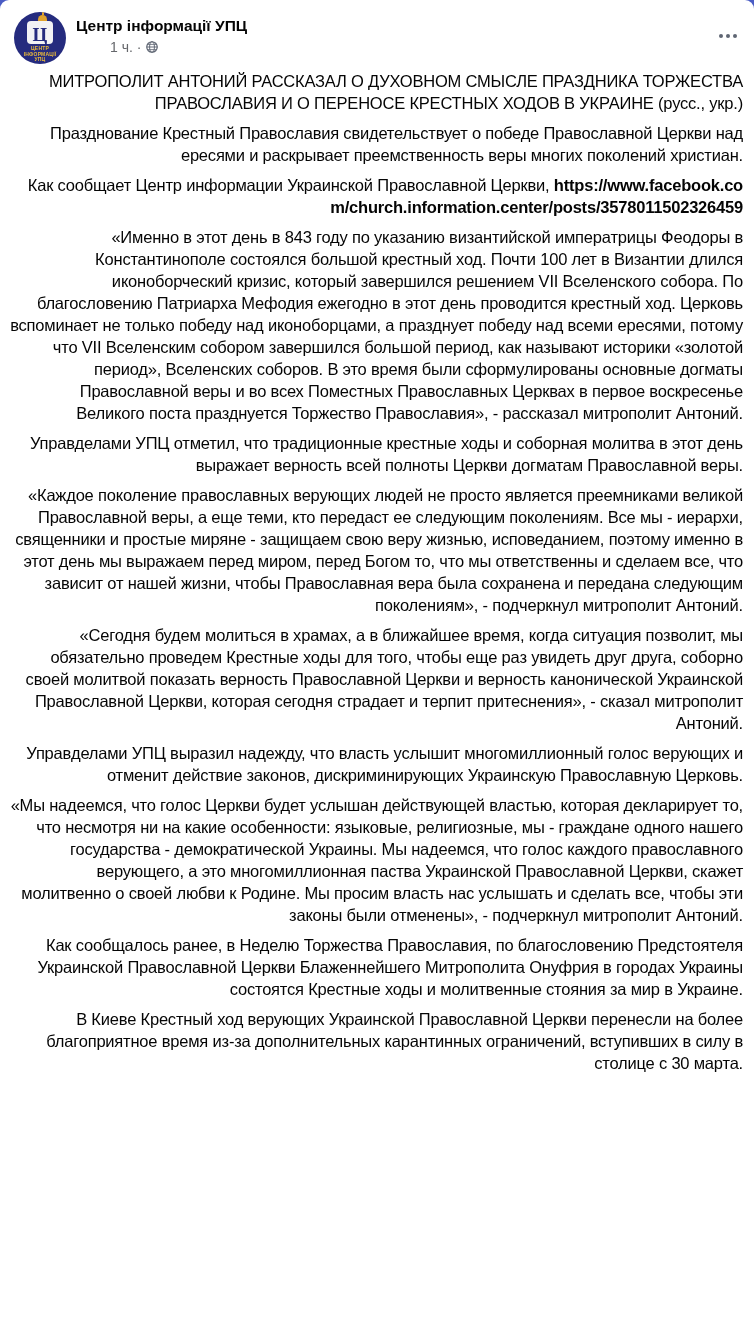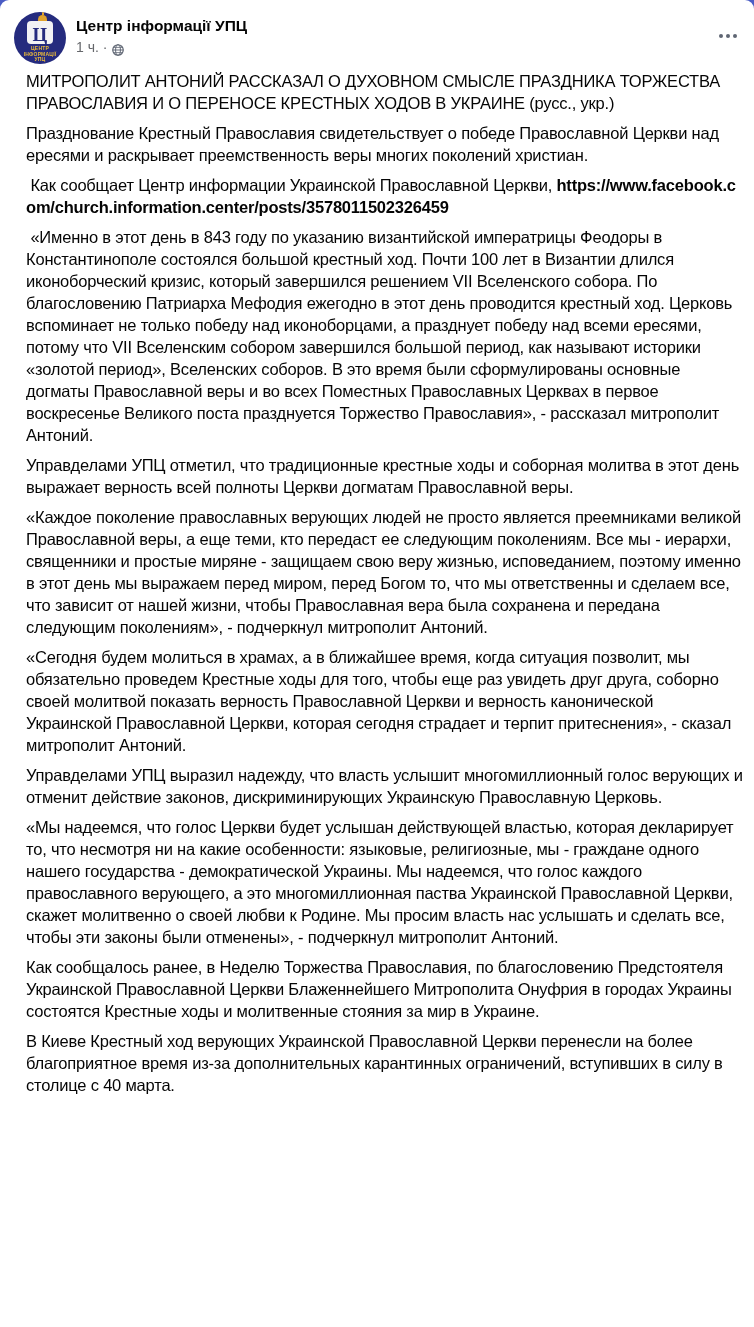--- a/index.html
+++ b/index.html
@@ -81,26 +81,27 @@
     font-size: 15.5px;
     font-weight: bold;
     color: #050505;
     text-decoration: none;
     display: inline-block;
     line-height: 20px;
     cursor: pointer;
   }
   .meta {
     display: flex;
-    align-items: flex-end;
+    align-items: center;
     gap: 4px;
     margin-top: 2px;
     color: #65676B;
     font-size: 14px;
     line-height: 18px;
+    margin-left: 34px;
   }
   .meta a { color: #65676B; text-decoration: none; cursor: pointer; }
   .globe { display: inline-block; width: 12px; height: 12px; }
   .globe svg { display: block; }
   .menu-btn {
     position: absolute;
     right: 10px; top: 24px;
     width: 32px; height: 24px;
     display: flex;
     align-items: center;
@@ -117,21 +118,22 @@
   
   .content {
     padding: 6px 11px 0 10px;
     color: #050505;
     font-size: 16.5px;
     line-height: 22px;
     letter-spacing: -0.2px;
   }
   .content p {
     white-space: pre-wrap;
-    margin: 0 0 8px 16px;
+    margin: 0 0 8px 0;
+    text-align: right;
   }
   .content a.post-link {
     color: #050505;
     font-weight: bold;
     text-decoration: none;
     word-break: break-all;
     cursor: pointer;
   }
 </style>
 </head>
@@ -179,16 +181,16 @@
       <p>МИТРОПОЛИТ АНТОНИЙ РАССКАЗАЛ О ДУХОВНОМ СМЫСЛЕ ПРАЗДНИКА ТОРЖЕСТВА ПРАВОСЛАВИЯ И О ПЕРЕНОСЕ КРЕСТНЫХ ХОДОВ В УКРАИНЕ (русс., укр.)</p>
       <p>Празднование Крестный Православия свидетельствует о победе Православной Церкви над ересями и раскрывает преемственность веры многих поколений христиан.</p>
       <p><span> Как сообщает Центр информации Украинской Православной Церкви, </span><a class="post-link">https://www.facebook.com/church.information.center/posts/3578011502326459</a></p>
       <p> «Именно в этот день в 843 году по указанию византийской императрицы Феодоры в Константинополе состоялся большой крестный ход. Почти 100 лет в Византии длился иконоборческий кризис, который завершился решением VII Вселенского собора. По благословению Патриарха Мефодия ежегодно в этот день проводится крестный ход. Церковь вспоминает не только победу над иконоборцами, а празднует победу над всеми ересями, потому что VII Вселенским собором завершился большой период, как называют историки «золотой период», Вселенских соборов. В это время были сформулированы основные догматы Православной веры и во всех Поместных Православных Церквах в первое воскресенье Великого поста празднуется Торжество Православия», - рассказал митрополит Антоний.</p>
       <p>Управделами УПЦ отметил, что традиционные крестные ходы и соборная молитва в этот день выражает верность всей полноты Церкви догматам Православной веры.</p>
       <p>«Каждое поколение православных верующих людей не просто является преемниками великой Православной веры, а еще теми, кто передаст ее следующим поколениям. Все мы - иерархи, священники и простые миряне - защищаем свою веру жизнью, исповеданием, поэтому именно в этот день мы выражаем перед миром, перед Богом то, что мы ответственны и сделаем все, что зависит от нашей жизни, чтобы Православная вера была сохранена и передана следующим поколениям», - подчеркнул митрополит Антоний.</p>
       <p>«Сегодня будем молиться в храмах, а в ближайшее время, когда ситуация позволит, мы обязательно проведем Крестные ходы для того, чтобы еще раз увидеть друг друга, соборно своей молитвой показать верность Православной Церкви и верность канонической Украинской Православной Церкви, которая сегодня страдает и терпит притеснения», - сказал митрополит Антоний.</p>
       <p>Управделами УПЦ выразил надежду, что власть услышит многомиллионный голос верующих и отменит действие законов, дискриминирующих Украинскую Православную Церковь.</p>
       <p>«Мы надеемся, что голос Церкви будет услышан действующей властью, которая декларирует то, что несмотря ни на какие особенности: языковые, религиозные, мы - граждане одного нашего государства - демократической Украины. Мы надеемся, что голос каждого православного верующего, а это многомиллионная паства Украинской Православной Церкви, скажет молитвенно о своей любви к Родине. Мы просим власть нас услышать и сделать все, чтобы эти законы были отменены», - подчеркнул митрополит Антоний.</p>
       <p>Как сообщалось ранее, в Неделю Торжества Православия, по благословению Предстоятеля Украинской Православной Церкви Блаженнейшего Митрополита Онуфрия в городах Украины состоятся Крестные ходы и молитвенные стояния за мир в Украине.</p>
-      <p>В Киеве Крестный ход верующих Украинской Православной Церкви перенесли на более благоприятное время из-за дополнительных карантинных ограничений, вступивших в силу в столице с 40 марта.</p>
+      <p>В Киеве Крестный ход верующих Украинской Православной Церкви перенесли на более благоприятное время из-за дополнительных карантинных ограничений, вступивших в силу в столице с 30 марта.</p>
     </div>
 
 </div>
 
 </body></html>

